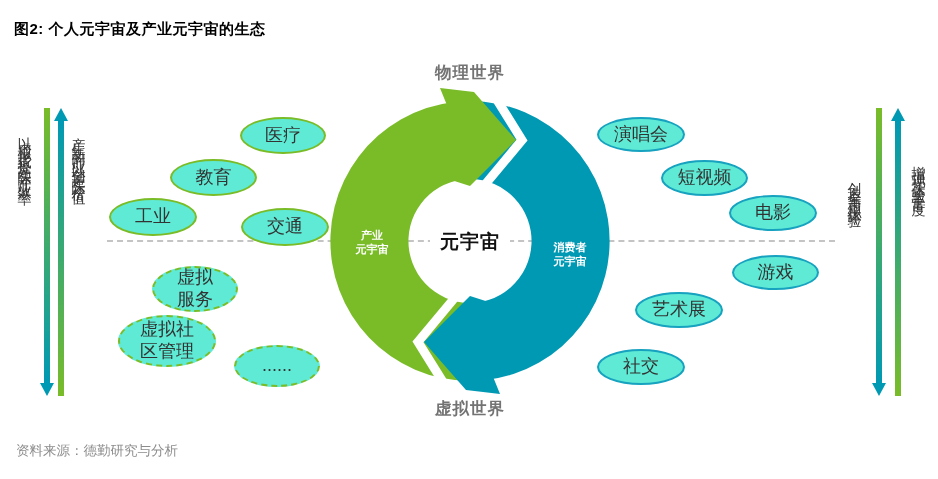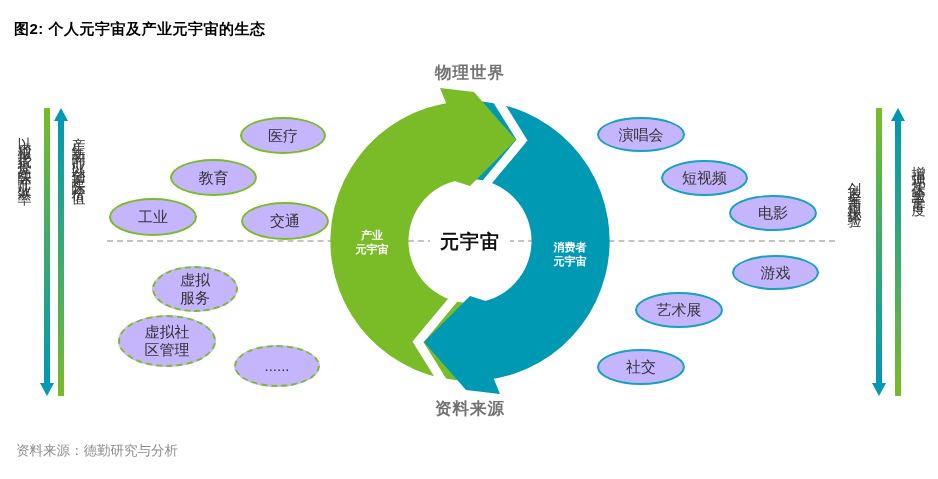--- a/index.html
+++ b/index.html
@@ -41,21 +41,21 @@
     padding:2px 10px;white-space:nowrap;z-index:3;letter-spacing:1px;
   }
   .segment-label{
     position:absolute;transform:translate(-50%,-50%);font-size:11px;font-weight:bold;
     color:#ffffff;text-align:center;line-height:1.3;white-space:pre-line;z-index:3;
   }
   
   .bubble{
     position:absolute;border-radius:50%;box-sizing:border-box;z-index:2;
     display:flex;align-items:center;justify-content:center;text-align:center;
-    font-size:15px;color:var(--text);line-height:1.2;white-space:pre-line;background:#c4b5fd;
+    font-size:18px;color:var(--text);line-height:1.2;white-space:pre-line;background:#5eead4;
   }
   .b-solid-green{border:2.5px solid var(--green);}
   .b-dashed-green{border:2.5px dashed var(--green);}
   .b-solid-teal{border:2.5px solid var(--teal-border);}
   
   .v-text{
     position:absolute;writing-mode:vertical-rl;text-orientation:upright;
     font-size:14px;letter-spacing:4.5px;color:var(--text);z-index:2;white-space:nowrap;
   }
   .v-arrow{
@@ -102,32 +102,32 @@
   <svg class="donut" viewBox="-165 -165 330 330">
     <path class="arc-green" d="M 0,140 A 140,140 0 1 1 12.2,-139.5 L 5.4,-61.8 A 62,62 0 1 0 0,62 Z"></path>
     <path class="arc-teal" d="M 0,-140 A 140,140 0 1 1 -12.2,139.5 L -5.4,61.8 A 62,62 0 1 0 0,-62 Z"></path>
     <path class="sep" d="M 14,-162 L 52,-101 L 8,-48"></path>
     <path class="sep" d="M -14,162 L -52,101 L -8,48"></path>
     <polygon class="arc-green" points="-30,-153 4,-149 46,-101 0,-55 -25,-63 -11,-106"></polygon>
     <polygon class="arc-teal" points="30,153 -4,149 -46,101 0,55 25,63 11,106"></polygon>
   </svg>
 
   <div class="world-label" style="left:470px;top:73px;">物理世界</div>
-  <div class="world-label" style="left:470px;top:409px;">资料来源</div>
+  <div class="world-label" style="left:470px;top:409px;">虚拟世界</div>
   <div class="segment-label" style="left:372px;top:242px;">产业
 元宇宙</div>
   <div class="segment-label" style="left:570px;top:254px;text-align:right;">消费者
 元宇宙</div>
   <div class="hub-label">元宇宙</div>
 
   <div id="bubble-layer">
       <div class="bubble b-solid-green" style="left: 240px; top: 117px; width: 86px; height: 37px;">医疗</div>
       <div class="bubble b-solid-green" style="left: 170px; top: 159px; width: 87px; height: 37px;">教育</div>
       <div class="bubble b-solid-green" style="left: 109px; top: 198px; width: 88px; height: 38px;">工业</div>
-      <div class="bubble b-solid-green" style="left: 241px; top: 202px; width: 88px; height: 38px;">交通</div>
+      <div class="bubble b-solid-green" style="left: 241px; top: 208px; width: 88px; height: 38px;">交通</div>
       <div class="bubble b-dashed-green" style="left: 152px; top: 266px; width: 86px; height: 46px;">虚拟
 服务</div>
       <div class="bubble b-dashed-green" style="left: 118px; top: 315px; width: 98px; height: 52px;">虚拟社
 区管理</div>
       <div class="bubble b-dashed-green" style="left: 234px; top: 345px; width: 86px; height: 42px;">......</div>
       <div class="bubble b-solid-teal" style="left: 597px; top: 117px; width: 88px; height: 35px; text-align: center;">演唱会</div>
       <div class="bubble b-solid-teal" style="left: 661px; top: 160px; width: 87px; height: 36px;">短视频</div>
       <div class="bubble b-solid-teal" style="left: 729px; top: 195px; width: 88px; height: 36px;">电影</div>
       <div class="bubble b-solid-teal" style="left: 732px; top: 255px; width: 87px; height: 35px;">游戏</div>
       <div class="bubble b-solid-teal" style="left: 635px; top: 292px; width: 88px; height: 36px;">艺术展</div>

